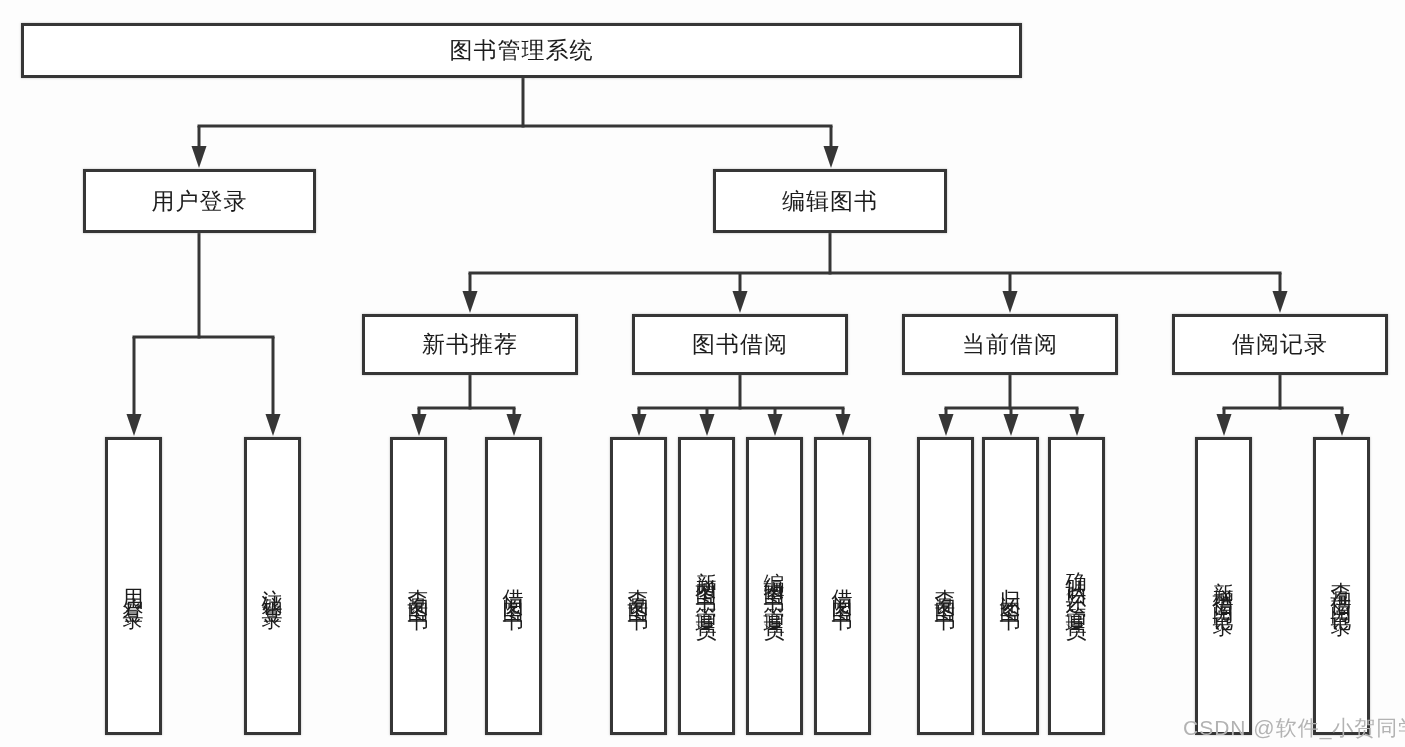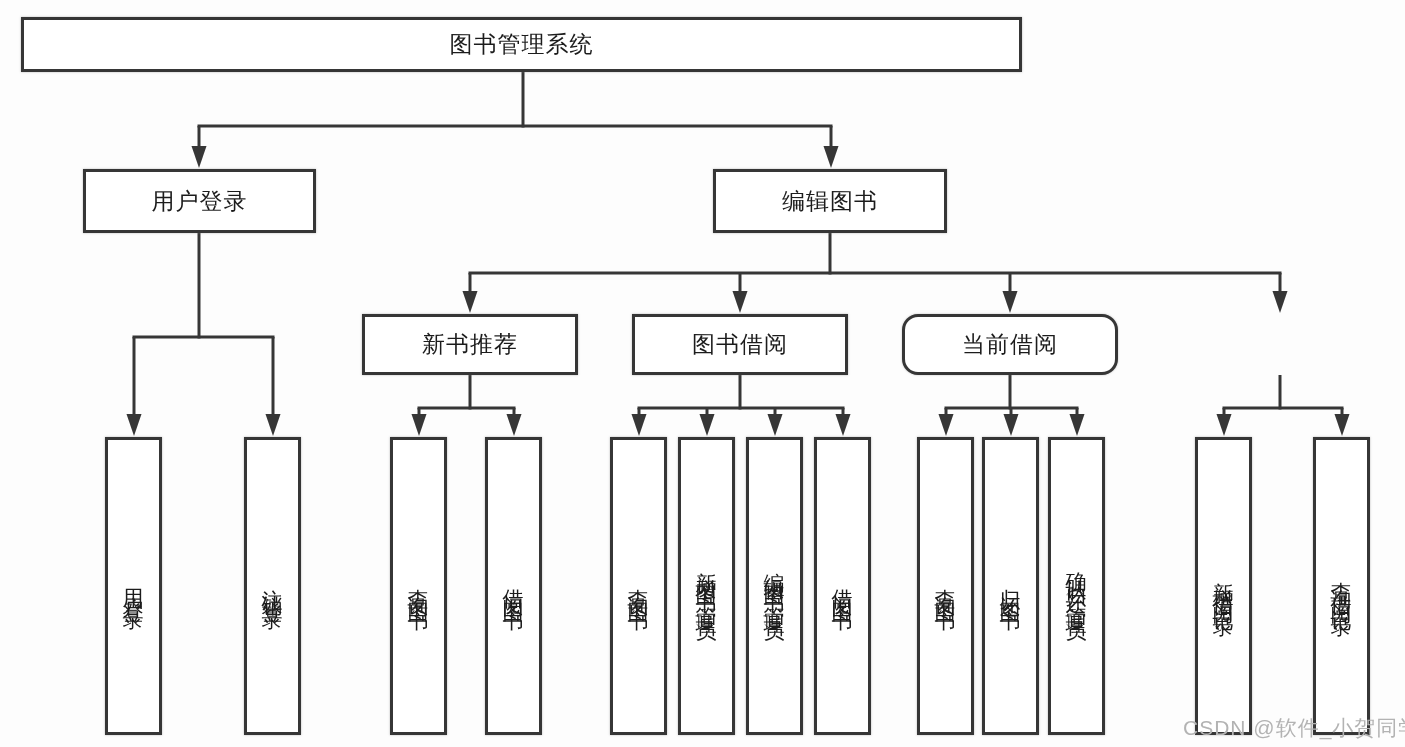--- a/index.html
+++ b/index.html
@@ -90,39 +90,42 @@
       <polygon points="1077,436 1069.5,414 1084.5,414"></polygon>
 
     <line x1="1280" y1="375" x2="1280" y2="409.5"></line>
     <line x1="1222.5" y1="408" x2="1343.5" y2="408"></line>
     <line x1="1224" y1="408" x2="1224" y2="420"></line>
       <polygon points="1224,436 1216.5,414 1231.5,414"></polygon>
     <line x1="1342" y1="408" x2="1342" y2="420"></line>
       <polygon points="1342,436 1334.5,414 1349.5,414"></polygon>
   </svg>
 
-  <div class="node h-node root-node" style="left:21px;top:17px;width:1001px;height:55px;">
+  <div class="node h-node root-node" style="left:21px;top:23px;width:1001px;height:55px;">
     <span class="label">图书管理系统</span>
   </div>
 
   <div class="node h-node" style="left:83px;top:169px;width:233px;height:64px;">
     <span class="label">用户登录</span>
   </div>
   <div class="node h-node" style="left:713px;top:169px;width:234px;height:64px;">
     <span class="label">编辑图书</span>
   </div>
 
   <div class="node h-node" style="left:362px;top:314px;width:216px;height:61px;">
     <span class="label">新书推荐</span>
   </div>
   <div class="node h-node" style="left:632px;top:314px;width:216px;height:61px;text-align:right;">
     <span class="label">图书借阅</span>
   </div>
-  <div class="node h-node" style="left:902px;top:314px;width:216px;height:61px;border-radius:16px;">
+  <div class="node h-node" style="left:902px;top:314px;width:216px;height:61px;">
     <span class="label">当前借阅</span>
+  </div>
+  <div class="node h-node" style="left:1172px;top:314px;width:216px;height:61px;">
+    <span class="label">借阅记录</span>
   </div>
 
   <div class="node v-node" style="left:105px;top:437px;width:57px;height:298px;">
     <span class="label">用户登录</span>
   </div>
   <div class="node v-node" style="left:244px;top:437px;width:57px;height:298px;">
     <span class="label">注销登录</span>
   </div>
 
   <div class="node v-node" style="left:390px;top:437px;width:57px;height:298px;">

